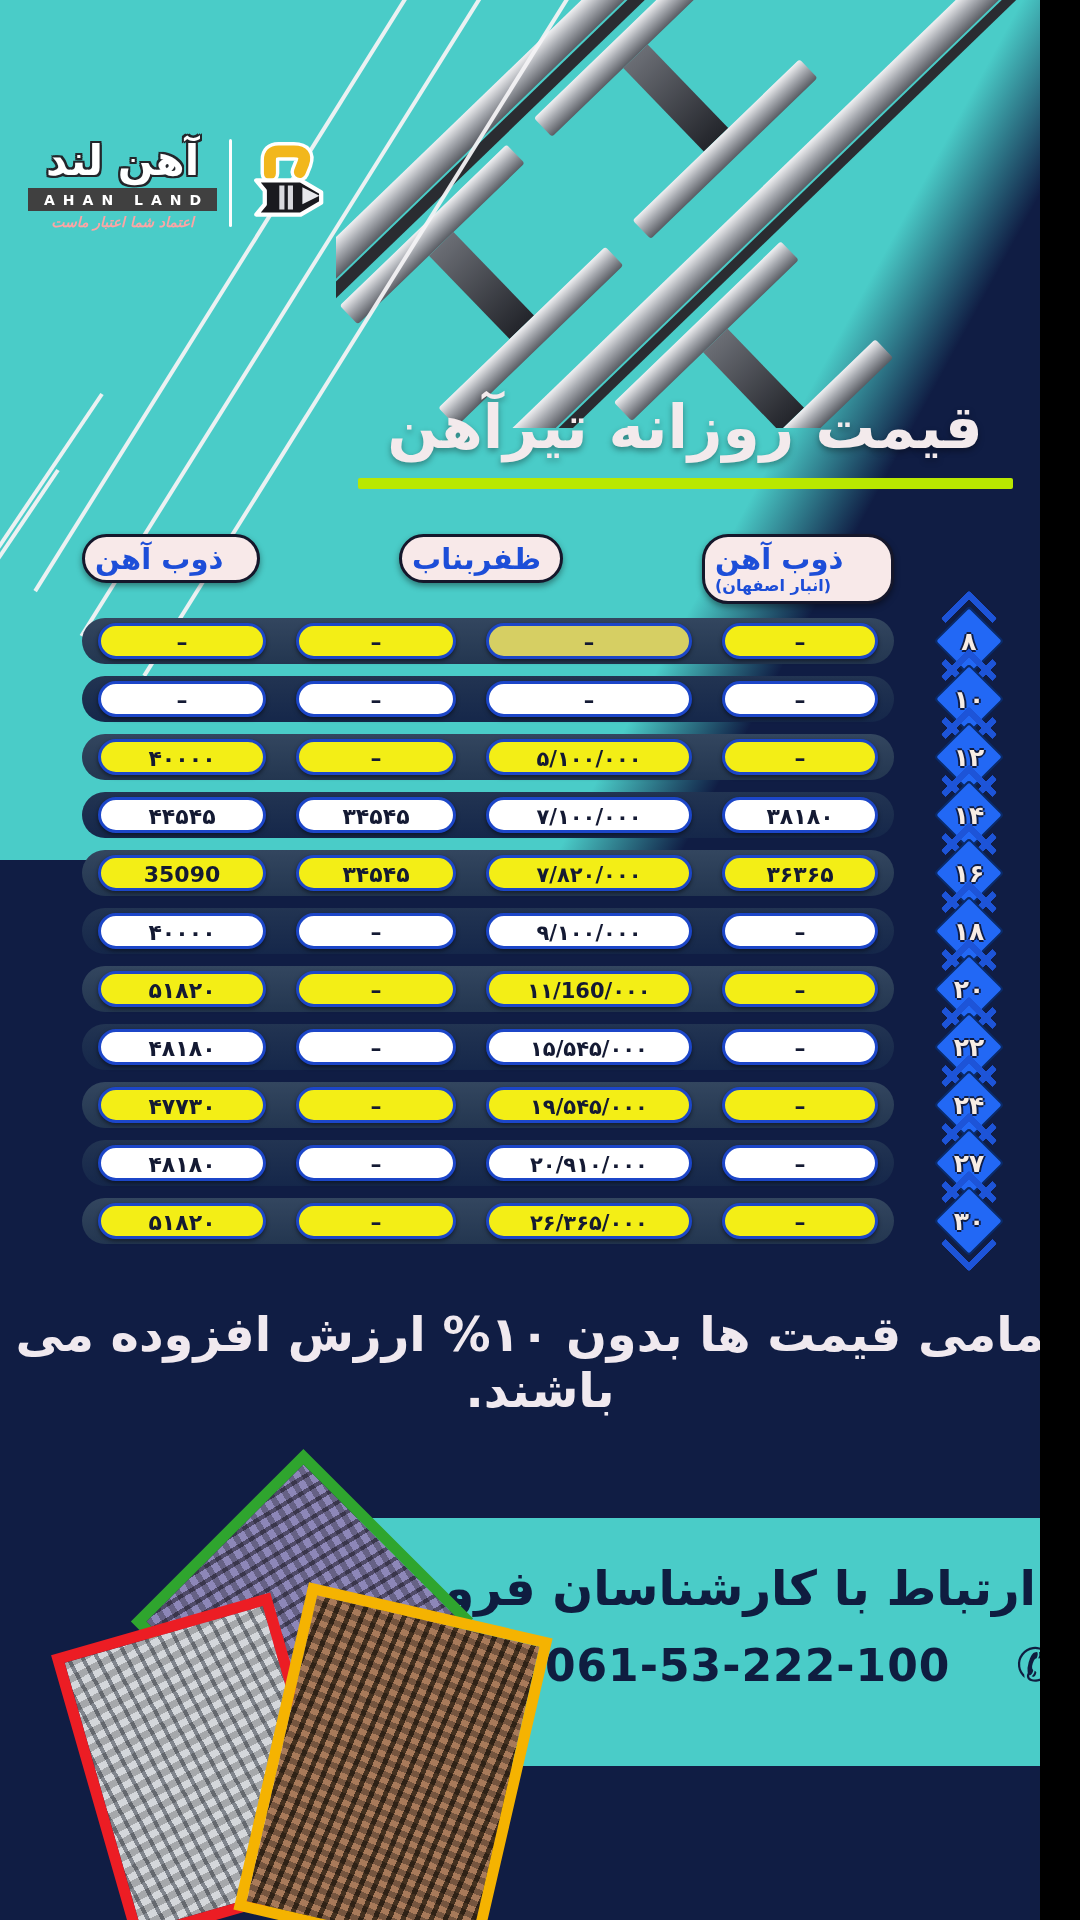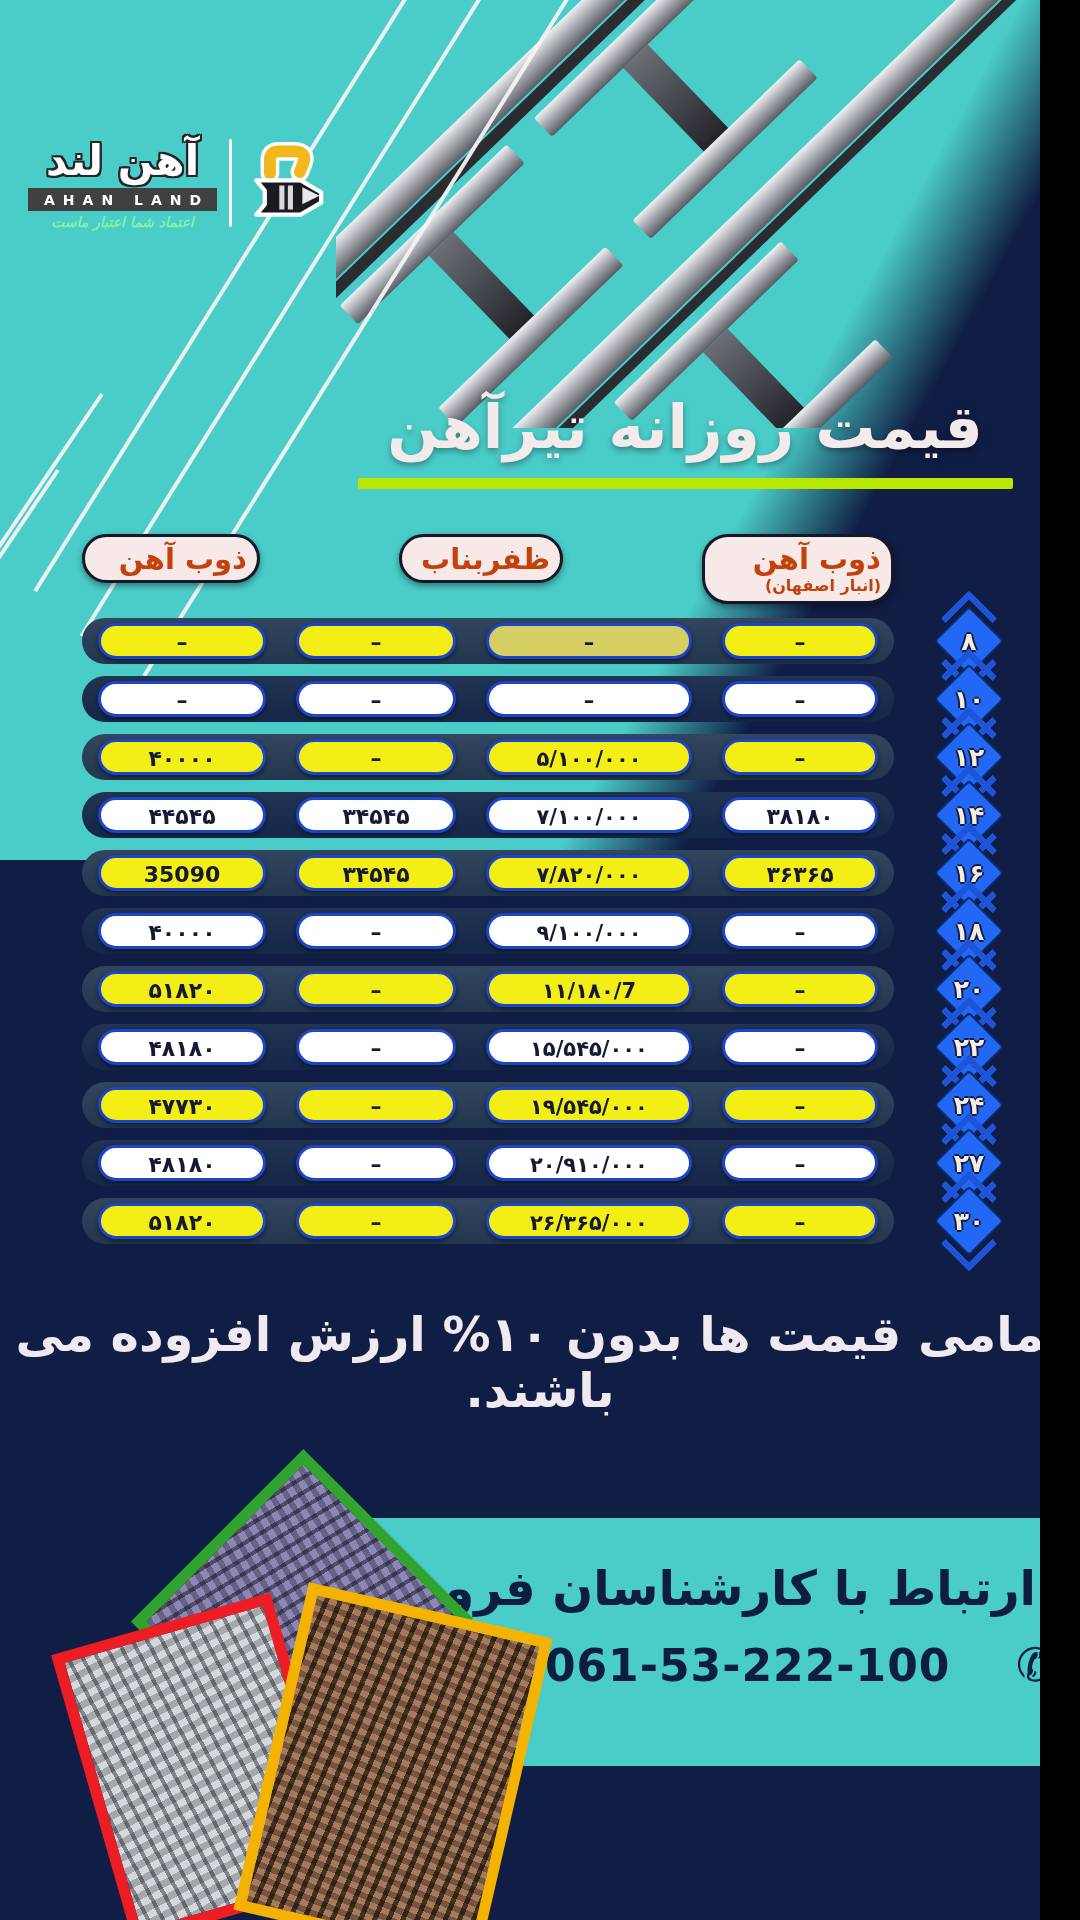--- a/index.html
+++ b/index.html
@@ -22,40 +22,40 @@
   .w5{left:58px;top:468px;width:160px;transform:rotate(124deg);}
 
   
   .logo{position:absolute;left:28px;top:136px;display:flex;align-items:center;gap:12px;}
   .logo-textcol{display:flex;flex-direction:column;align-items:center;gap:3px;}
   .logo-fa{font-size:42px;font-weight:800;color:#fff;white-space:nowrap;
     text-shadow:-2px 0 0 #23262b,2px 0 0 #23262b,0 -2px 0 #23262b,0 2px 0 #23262b,
       -2px -2px 0 #23262b,2px 2px 0 #23262b,-2px 2px 0 #23262b,2px -2px 0 #23262b;}
   .logo-en{background:#404040;color:#fff;font-size:14px;font-weight:700;
     letter-spacing:8px;padding:4px 8px 3px 16px;white-space:nowrap;}
-  .logo-tag{font-size:14px;color:#86efac;font-weight:700;font-style:italic;white-space:nowrap;}
+  .logo-tag{font-size:14px;color:#fca5a5;font-weight:700;font-style:italic;white-space:nowrap;}
   .logo-divider{width:3px;height:88px;background:#fdfdfd;border-radius:2px;}
   .logo-icon{width:86px;height:94px;}
 
   
   .date{position:absolute;left:16px;top:236px;width:290px;text-align:center;
     font-size:48px;font-weight:800;color:#17213f;letter-spacing:1px;}
 
   
   .title{position:absolute;left:300px;top:392px;width:770px;text-align:center;
     font-size:60px;font-weight:800;color:#f3eaec;white-space:nowrap;
     text-shadow:0 3px 6px rgba(0,0,0,.35);}
   .title-underline{position:absolute;left:358px;top:478px;width:655px;height:11px;
     background:#b9e800;border-radius:2px;}
 
   
   .thead{position:absolute;left:82px;top:534px;width:812px;display:flex;
     justify-content:space-between;align-items:flex-start;}
   .hdr-pill{background:#f8e9e9;border:3px solid #15172b;border-radius:26px;
-    color:#c2410c;text-align:right;padding:7px 10px 6px;box-shadow:0 3px 6px rgba(0,0,0,.4);}
+    color:#1d4ed8;text-align:left;padding:7px 10px 6px;box-shadow:0 3px 6px rgba(0,0,0,.4);}
   .hdr-label{font-size:29px;font-weight:800;white-space:nowrap;line-height:1.05;}
   .hdr-sub{font-size:16px;font-weight:800;white-space:nowrap;margin-top:2px;}
   .hp0{width:152px;} .hp1{width:138px;} .hp2{width:166px;} .hp3{width:150px;}
 
   
   .tbody{position:absolute;left:82px;top:618px;width:812px;}
   .t-row{position:relative;height:46px;border-radius:23px;margin-bottom:12px;
     display:flex;justify-content:space-between;align-items:center;padding:0 16px;
     box-sizing:border-box;}
   .t-row.light{background:linear-gradient(180deg,#33465f,#233650);}
@@ -243,21 +243,21 @@
         <div class="cell c1 white" dir="rtl">–</div>
         <div class="cell c2 white" dir="rtl">۹/۱۰۰/۰۰۰</div>
         <div class="cell c3 white" dir="rtl">–</div>
         <div class="dia">
           <span>۱۸</span>
         </div>
       </div>
       <div class="t-row light">
         <div class="cell c0 yellow" dir="rtl">۵۱۸۲۰</div>
         <div class="cell c1 yellow" dir="rtl">–</div>
-        <div class="cell c2 yellow" dir="rtl">۱۱/۱۸۰/7</div>
+        <div class="cell c2 yellow" dir="rtl">۱۱/160/۰۰۰</div>
         <div class="cell c3 yellow" dir="rtl">–</div>
         <div class="dia">
           <span>۲۰</span>
         </div>
       </div>
       <div class="t-row dark">
         <div class="cell c0 white" dir="rtl">۴۸۱۸۰</div>
         <div class="cell c1 white" dir="rtl">–</div>
         <div class="cell c2 white" dir="rtl">۱۵/۵۴۵/۰۰۰</div>
         <div class="cell c3 white" dir="rtl">–</div>

